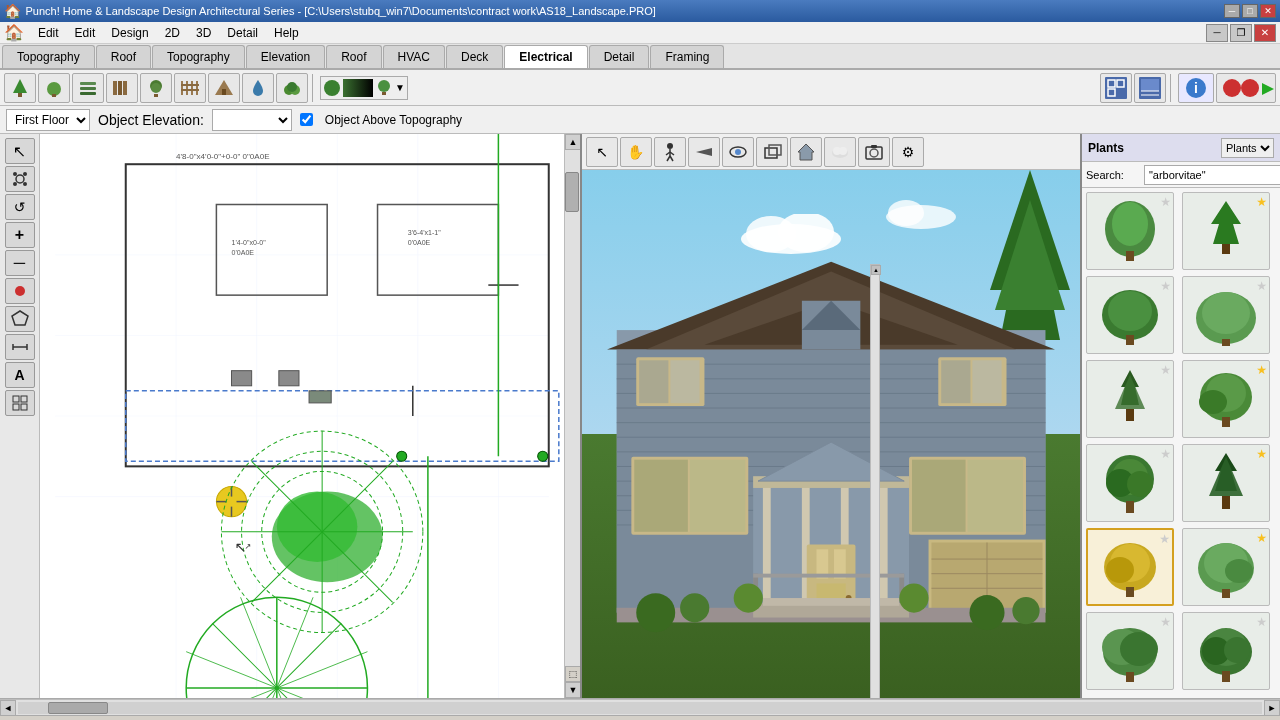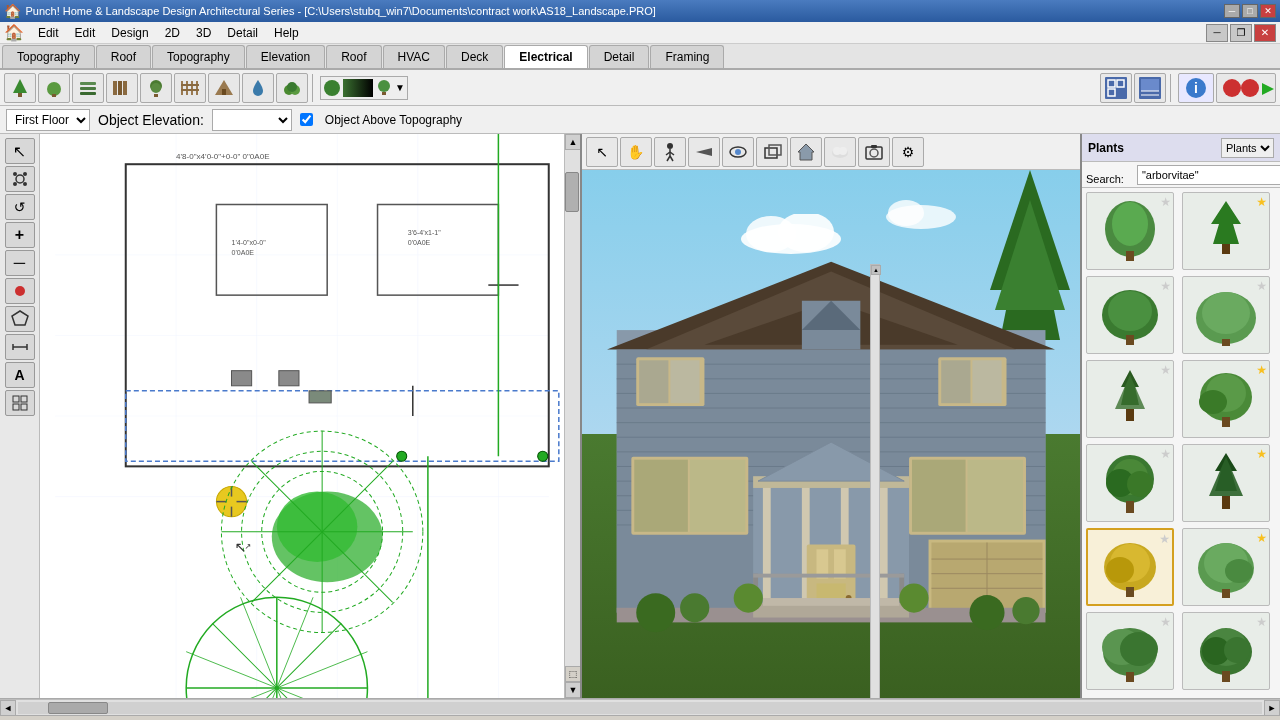--- a/index.html
+++ b/index.html
@@ -642,21 +642,21 @@
     </div>
   </div>
 
   <div id="right-panel" style="width:200px;background:#f5f5f5;border-left:2px solid #888;display:flex;flex-direction:column;">
     <div id="panel-header" style="height:28px;background:#dde;display:flex;align-items:center;padding:0 6px;font-weight:bold;font-size:12px;border-bottom:1px solid #bbb;justify-content:space-between;">
       <span>Plants</span>
       <select style="height:20px;font-size:11px;border:1px solid #aaa;">
         <option>Plants</option>
       </select>
     </div>
-    <div id="search-bar" style="height:26px;display:flex;align-items:flex-end;padding:2px 4px;border-bottom:1px solid #bbb;gap:13px;">
+    <div id="search-bar" style="height:26px;display:flex;align-items:center;padding:2px 4px;border-bottom:1px solid #bbb;gap:20px;">
       <span style="font-size:11px;">Search:</span>
       <input id="search-input" type="text" style="flex: 1 1 0%; height: 20px; border: 1px solid rgb(170, 170, 170); font-size: 11px; padding: 0px 4px;" value="&quot;arborvitae&quot;">
       <span style="font-size:10px;cursor:pointer;">▼</span>
     </div>
     <div id="plants-grid" style="flex:1;overflow-y:auto;display:grid;grid-template-columns:1fr 1fr;gap:2px;padding:4px;">
 
       <div class="plant-item" style="width:88px;height:78px;background:#e8ede8;border:1px solid #bbb;display:flex;align-items:center;justify-content:center;cursor:pointer;position:relative;">
         <svg width="70" height="65" viewBox="0 0 70 65">
             <ellipse cx="35" cy="30" rx="25" ry="28" fill="#4a8a40"></ellipse>
             <ellipse cx="35" cy="25" rx="18" ry="22" fill="#5aaa50"></ellipse>

